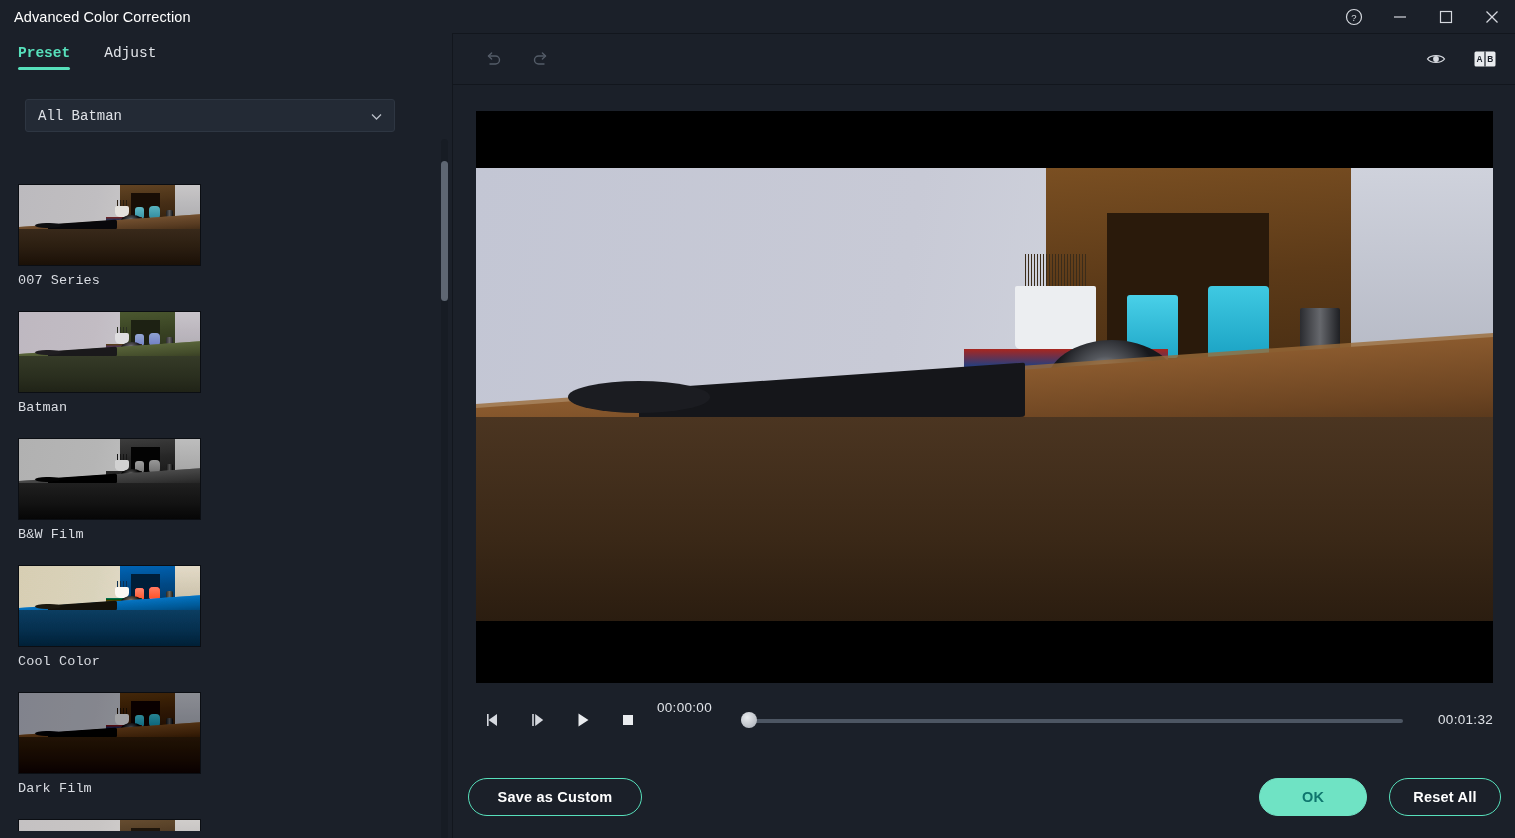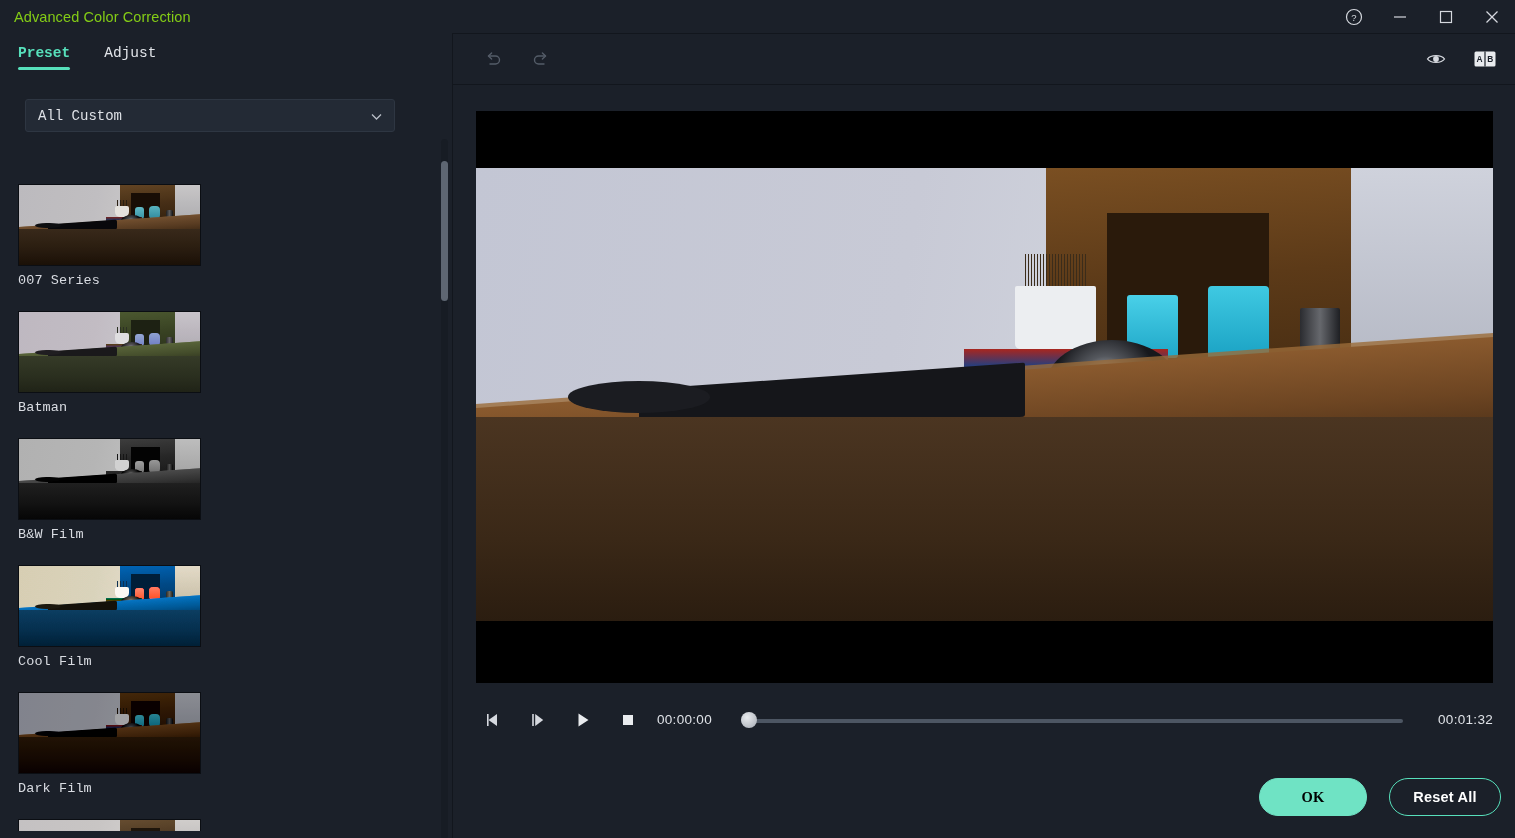--- a/index.html
+++ b/index.html
@@ -12,21 +12,21 @@
   }
   #app { position: relative; width: 1515px; height: 838px; background: #1b2029; }
 
   
   #titlebar {
     position: absolute; left: 0; top: 0; width: 1515px; height: 33px;
     background: #1b2029;
     display: flex; align-items: center;
   }
   #title-text {
-    margin-left: 14px; font-size: 14.5px; color: #84cc16; letter-spacing: .1px;
+    margin-left: 14px; font-size: 14.5px; color: #ffffff; letter-spacing: .1px;
   }
   #win-controls { position: absolute; right: 0; top: 0; height: 33px; display: flex; }
   .win-btn {
     width: 46px; height: 33px; display: flex; align-items: center; justify-content: center;
     cursor: pointer;
   }
   .win-btn svg { display: block; }
 
   
   .hdiv { position: absolute; height: 1px; background: #12161d; }
@@ -185,21 +185,21 @@
   #transport { position: absolute; left: 476px; top: 700px; width: 1017px; height: 42px; }
   .tp-btn {
     position: absolute; top: 5px; width: 30px; height: 30px;
     display: flex; align-items: center; justify-content: center; cursor: pointer;
   }
   #btn-prev { left: 2px; }
   #btn-next { left: 47px; }
   #btn-play { left: 92px; }
   #btn-stop { left: 137px; }
   #time-current {
-    position: absolute; left: 181px; top: 12px; font-size: 13.5px; color: #dfe2e7;
+    position: absolute; left: 181px; top: 0; font-size: 13.5px; color: #dfe2e7;
     font-family: "Liberation Sans", sans-serif; letter-spacing: .3px;
   }
   #time-total {
     position: absolute; right: 0; top: 12px; font-size: 13.5px; color: #dfe2e7; letter-spacing: .3px;
   }
   #slider-wrap { position: absolute; left: 265px; right: 90px; top: 18px; height: 6px; cursor: pointer; }
   #slider-track { position: absolute; left: 0; right: 0; top: 1px; height: 4px; background: #4d5663; border-radius: 2px; }
   #slider-handle {
     position: absolute; left: 0; top: -6px; width: 16px; height: 16px;
     background: radial-gradient(circle at 38% 34%, #e9ebee 0%, #b9bdc4 70%, #9aa0a8 100%);
@@ -207,21 +207,21 @@
   }
 
   
   #actions { position: absolute; left: 453px; top: 760px; width: 1062px; height: 78px; }
   .btn {
     position: absolute; top: 18px; height: 38px; border-radius: 19px;
     display: flex; align-items: center; justify-content: center;
     font-size: 14.5px; font-weight: bold; cursor: pointer; letter-spacing: .2px;
   }
   .btn-outline { background: transparent; border: 1.5px solid #57e0bb; color: #ffffff; }
-  .btn-filled  { background: #6fe3c4; border: 1.5px solid #6fe3c4; color: #000000; font-family: Liberation Serif, serif; }
+  .btn-filled  { background: #6fe3c4; border: 1.5px solid #6fe3c4; color: #0f766e; }
   #btn-save   { left: 15px; width: 174px; }
   #btn-ok     { right: 148px; width: 108px; }
   #btn-reset  { right: 14px; width: 112px; }
 </style>
 </head>
 <body>
 
 <div id="app">
 
   <div id="titlebar">
@@ -253,21 +253,21 @@
   </div>
   <div class="hdiv" style="left:0;top:33px;width:1515px;"></div>
 
   <div id="left-panel">
     <div id="tabs">
       <div class="tab active">Preset</div>
       <div class="tab">Adjust</div>
     </div>
 
     <div id="preset-select">
-      <span id="preset-select-label">All Custom</span>
+      <span id="preset-select-label">All Batman</span>
       <span id="preset-select-caret">
         <svg width="13" height="13" viewBox="0 0 13 13">
           <polyline points="2,4.5 6.5,9 11,4.5" fill="none" stroke="#b9bec7" stroke-width="1.3"></polyline>
         </svg>
       </span>
     </div>
 
     <div id="preset-scroll">
       <div id="preset-grid">
           <div class="preset-item">
@@ -353,21 +353,21 @@
                 <div class="sc-tumbler"></div>
                 <div class="sc-books"></div>
                 <div class="sc-head"></div>
                 <div class="sc-deskedge"></div>
                 <div class="sc-desktop"></div>
                 <div class="sc-laptop"></div>
                 <div class="sc-cable"></div>
                 <div class="sc-deskfront"></div>
               </div>
             </div>
-            <div class="preset-label">Cool Film</div>
+            <div class="preset-label">Cool Color</div>
           </div>
           <div class="preset-item">
             <div class="preset-thumb">
               <div class="scene g-dark">
                 <div class="sc-wall"></div>
                 <div class="sc-cabinet"></div>
                 <div class="sc-cabdark"></div>
                 <div class="sc-wallright"></div>
                 <div class="sc-pens"></div>
                 <div class="sc-mug"></div>
@@ -484,17 +484,18 @@
     </div>
     <div id="time-current">00:00:00</div>
     <div id="slider-wrap">
       <div id="slider-track"></div>
       <div id="slider-handle"></div>
     </div>
     <div id="time-total">00:01:32</div>
   </div>
 
   <div id="actions">
+    <div class="btn btn-outline" id="btn-save">Save as Custom</div>
     <div class="btn btn-filled" id="btn-ok">OK</div>
     <div class="btn btn-outline" id="btn-reset">Reset All</div>
   </div>
 
 </div>
 
 </body></html>

